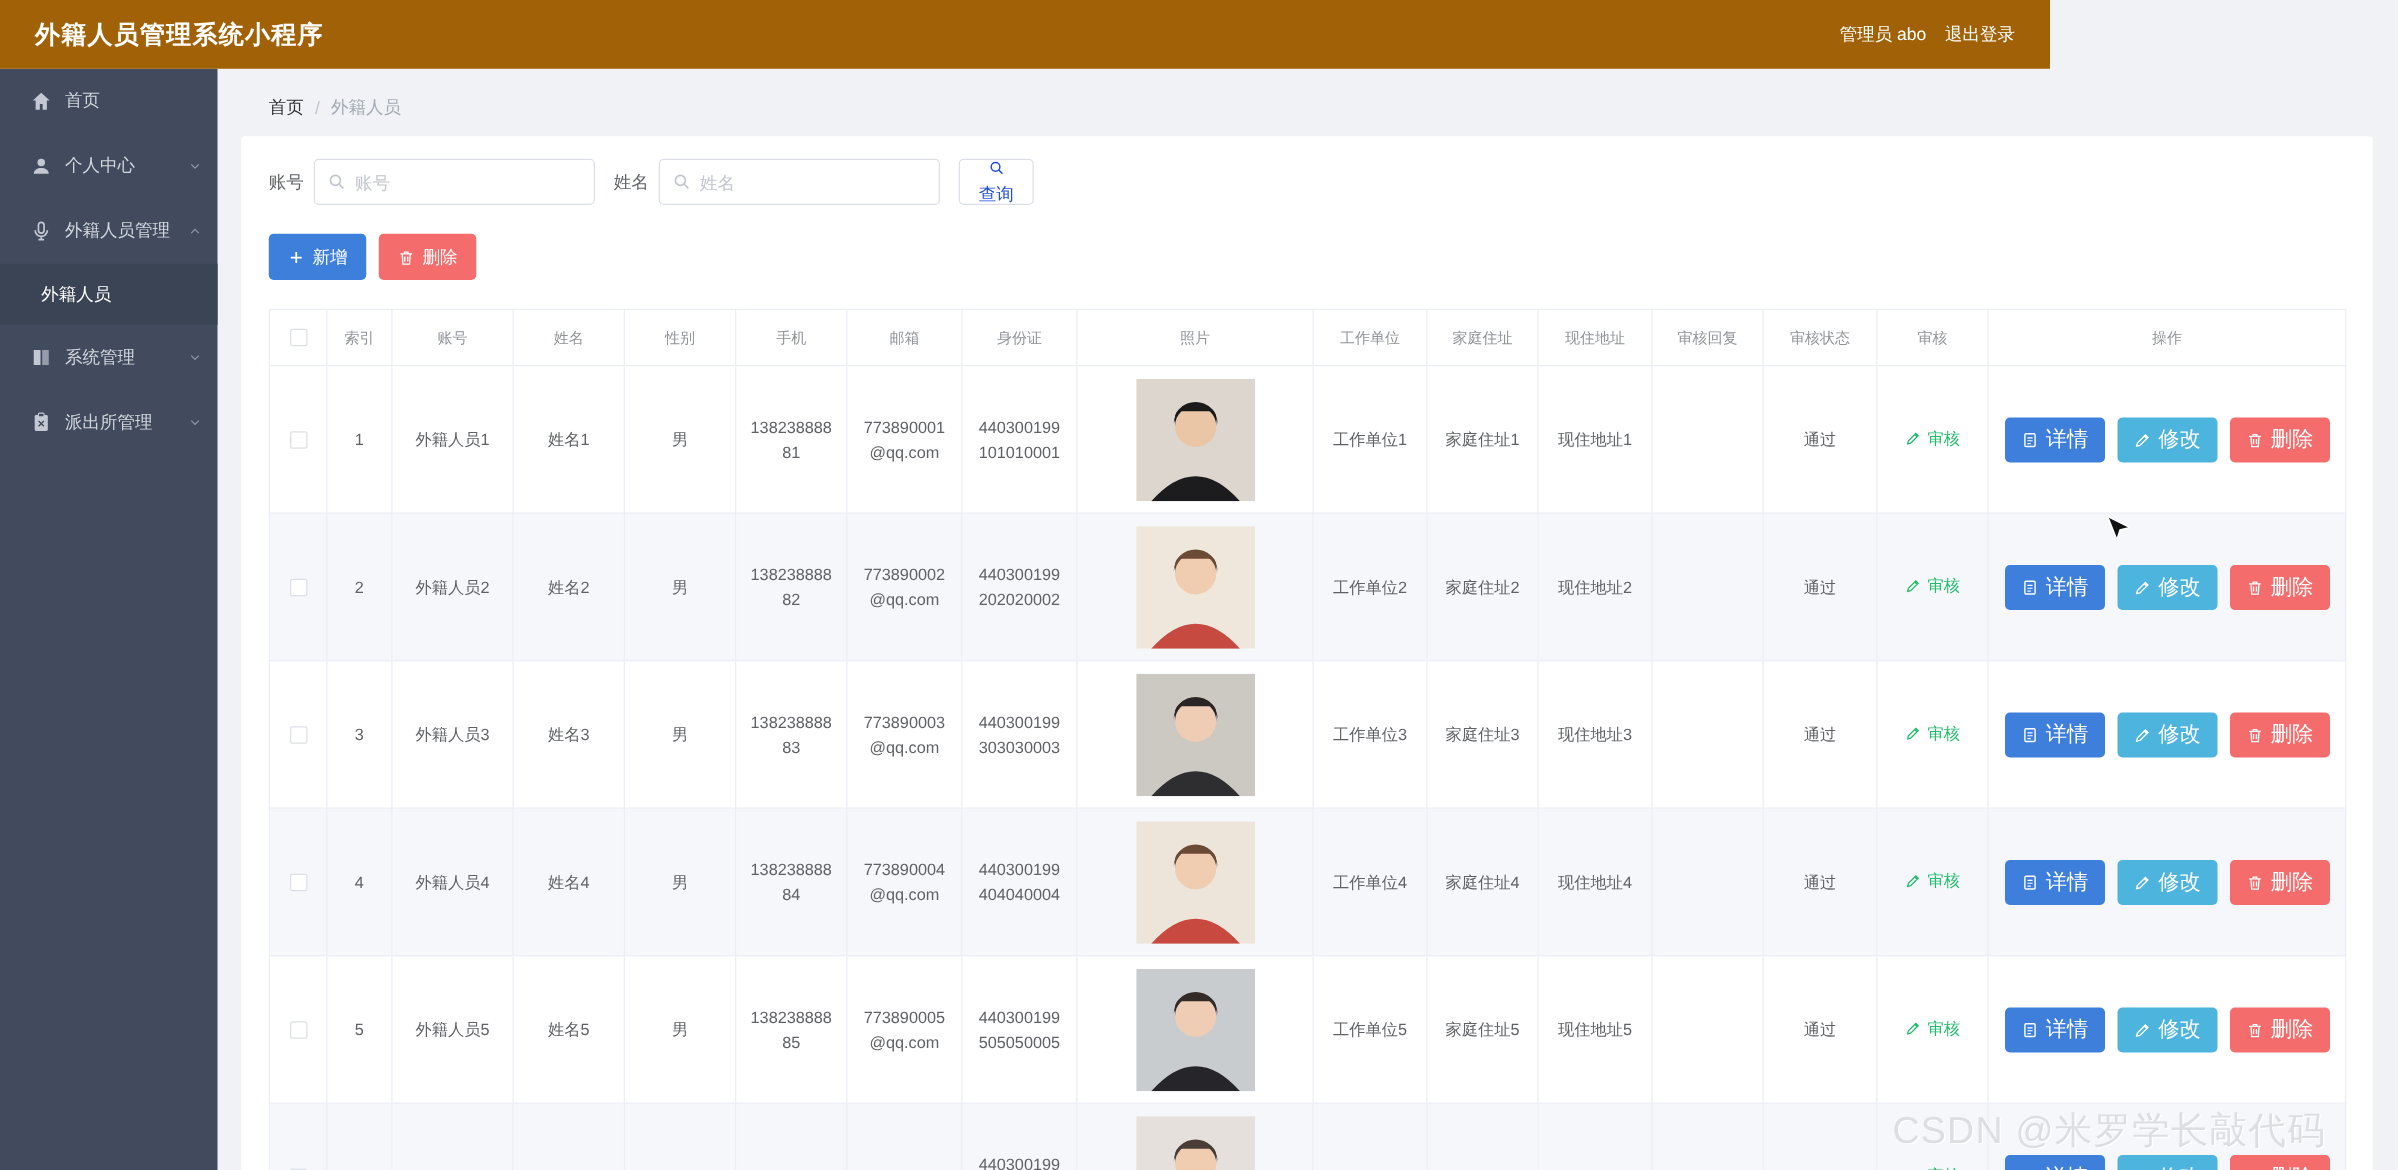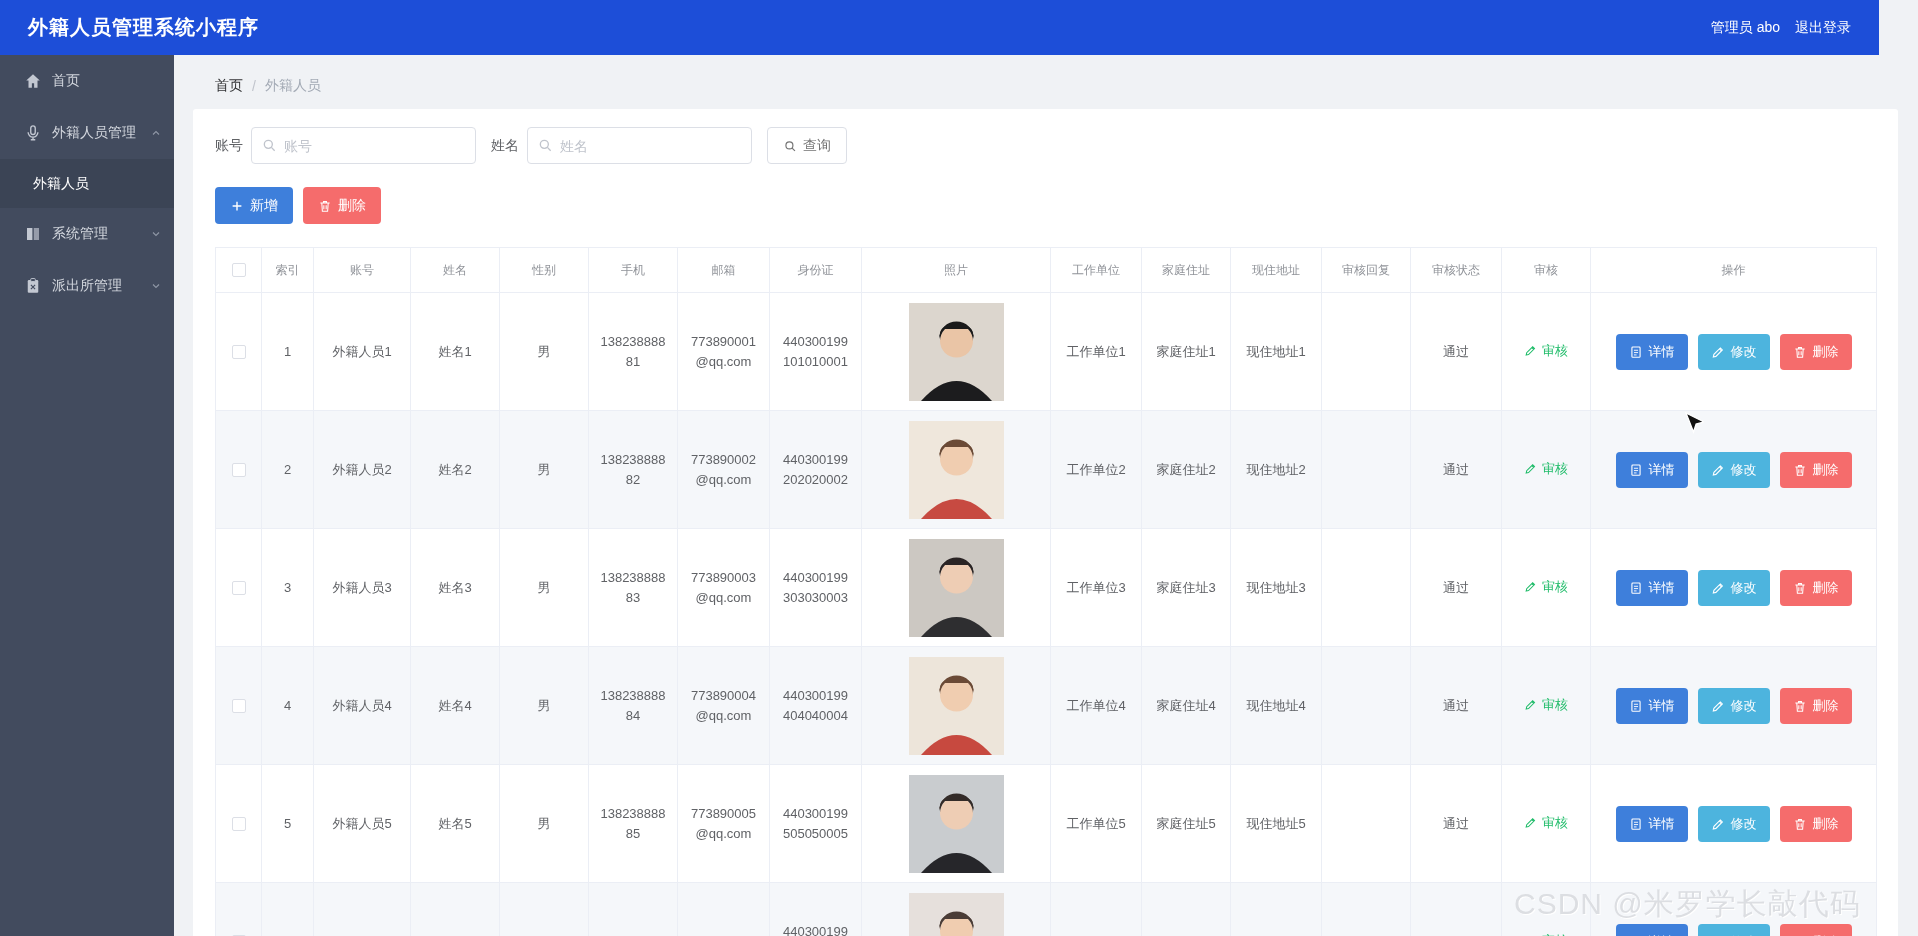--- a/index.html
+++ b/index.html
@@ -1,20 +1,20 @@
 <!DOCTYPE html>
 <html><head>
 <meta charset="utf-8">
 <style>
   * { margin:0; padding:0; box-sizing:border-box; }
   html,body { width:1918px; height:936px; overflow:hidden; background:#F0F2F5;
     font-family:"Liberation Sans","DejaVu Sans",sans-serif; position:relative; }
 
   
-  .topbar { position:absolute; left:0; top:0; width:1879px; height:55px; background:#1d4ed8;
+  .topbar { position:absolute; left:0; top:0; width:1640px; height:55px; background:#a16207;
     display:flex; align-items:center; justify-content:space-between; padding:0 28px; z-index:5; }
   .topbar .title { color:#FFFFFF; font-size:20px; font-weight:bold; letter-spacing:1px; }
   .topbar .right { display:flex; align-items:center; gap:15px; }
   .topbar .right span { color:#FFFFFF; font-size:14px; cursor:pointer; }
 
   
   .sidebar { position:absolute; left:0; top:55px; width:174px; height:881px; background:#424B5E; }
   .nav-item { height:52px; display:flex; align-items:center; padding:0 12px 0 24px;
     color:#D3D7DE; font-size:14px; cursor:pointer; position:relative; }
   .nav-item .nicon { width:18px; height:18px; margin-right:10px; display:inline-flex; color:#C3C8D2; }
@@ -42,42 +42,42 @@
     padding:0 10px 0 32px; font-size:14px; color:#606266; outline:none;
     font-family:"Liberation Sans","DejaVu Sans",sans-serif; }
   .inp input::placeholder { color:#C0C4CC; }
   .inp .sicon { position:absolute; left:10px; top:10px; width:16px; height:16px; color:#C0C4CC; }
   .inp .sicon svg { width:16px; height:16px; }
   .btn { display:inline-flex; align-items:center; justify-content:center; gap:6px; height:37px;
     border:none; border-radius:4px; font-size:14px; cursor:pointer; padding:0 15px;
     font-family:"Liberation Sans","DejaVu Sans",sans-serif; }
   .btn .bicon { width:14px; height:14px; display:inline-flex; }
   .btn .bicon svg { width:14px; height:14px; }
-  .btn-plain { background:#FFFFFF; border:1px solid #DCDFE6; color:#737373; }
+  .btn-plain { background:#FFFFFF; border:1px solid #DCDFE6; color:#1d4ed8;flex-direction:column; }
   .btn-blue { background:#3E7FDB; color:#FFFFFF; }
   .btn-cyan { background:#4DB4DE; color:#FFFFFF; }
   .btn-red { background:#F56C6C; color:#FFFFFF; }
 
   .toolbar { margin-top:23px; display:flex; gap:10px; }
 
   
   .tbl-wrap { margin-top:23px; }
   table { border-collapse:collapse; table-layout:fixed; width:1661px; font-size:13px; }
   th { color:#909399; font-weight:normal; font-size:12px; height:45px;
     border:1px solid #EBEEF5; background:#FFFFFF; }
   td { color:#606266; text-align:center; vertical-align:middle; border:1px solid #EBEEF5;
     height:118px; padding:8px 10px; word-break:break-all; line-height:1.5; background:transparent; }
   tr.stripe td { background:#F5F7FA; }
   .cb { display:inline-block; width:14px; height:14px; border:1px solid #DCDFE6; border-radius:2px;
     background:#FFFFFF; cursor:pointer; vertical-align:middle; }
   .photo { width:95px; height:98px; display:inline-block; vertical-align:middle; }
   .review-link { color:#1FBC69; cursor:pointer; display:inline-flex; align-items:center; gap:5px; font-size:13px; }
   .review-link .bicon { width:13px; height:13px; display:inline-flex; }
   .review-link .bicon svg { width:13px; height:13px; }
-  .op-cell .btn { height:36px; padding:0 13px; font-size:13px; }
+  .op-cell .btn { height:36px; padding:0 13px; font-size:17px; }
   .op-group { display:flex; gap:10px; justify-content:center; }
 
   
   .watermark { position:absolute; left:1514px; top:884px; font-size:30px; color:#DCDEE2;
     letter-spacing:1px; z-index:9; text-shadow:1px 1px 0 #ffffff; white-space:nowrap; }
   .cursor { position:absolute; left:1684px; top:412px; z-index:10; }
 </style>
 </head>
 <body>
 
@@ -90,20 +90,34 @@
 </header>
 
 <aside class="sidebar">
   <div class="nav-item">
     <span class="nicon">
         <svg viewBox="0 0 24 24">
           <path d="M12 3l9 8.2h-3V21h-4.5v-6h-3v6H6v-9.8H3z" fill="currentColor"></path>
         </svg>
       </span>
     <span>首页</span>
+  </div>
+  <div class="nav-item">
+    <span class="nicon">
+        <svg viewBox="0 0 24 24">
+          <circle cx="12" cy="8" r="4" fill="currentColor"></circle>
+          <path d="M4 20c0-4.2 4-6.2 8-6.2s8 2 8 6.2z" fill="currentColor"></path>
+        </svg>
+      </span>
+    <span>个人中心</span>
+    <span class="chev">
+        <svg viewBox="0 0 24 24">
+          <path d="M6 9l6 6 6-6" fill="none" stroke="currentColor" stroke-width="2.2"></path>
+        </svg>
+      </span>
   </div>
   <div class="nav-item expanded">
     <span class="nicon">
         <svg viewBox="0 0 24 24">
           <rect x="9" y="2.5" width="6" height="11.5" rx="3" fill="none" stroke="currentColor" stroke-width="1.8"></rect>
           <path d="M5.5 11a6.5 6.5 0 0 0 13 0M12 17.5V21M9 21h6" fill="none" stroke="currentColor" stroke-width="1.8"></path>
         </svg>
       </span>
     <span>外籍人员管理</span>
     <span class="chev">

